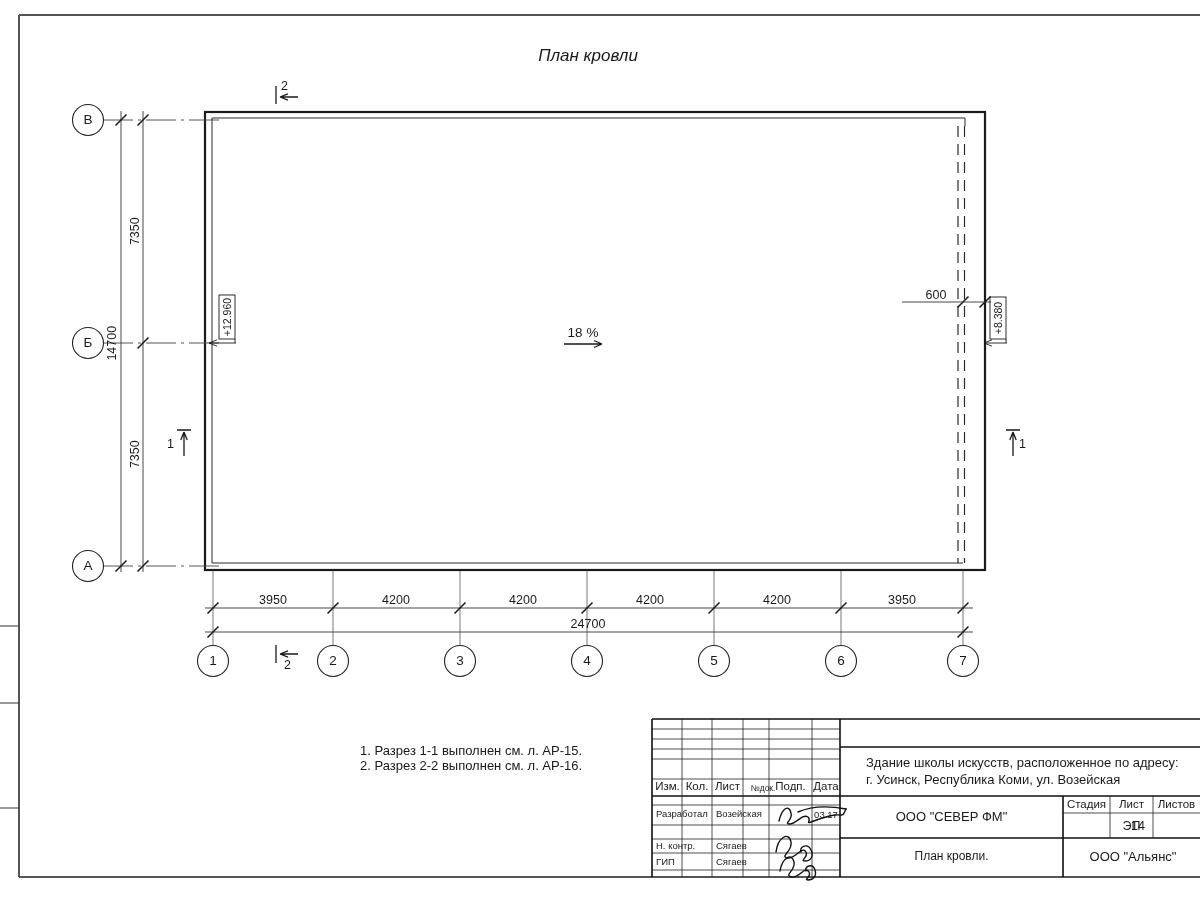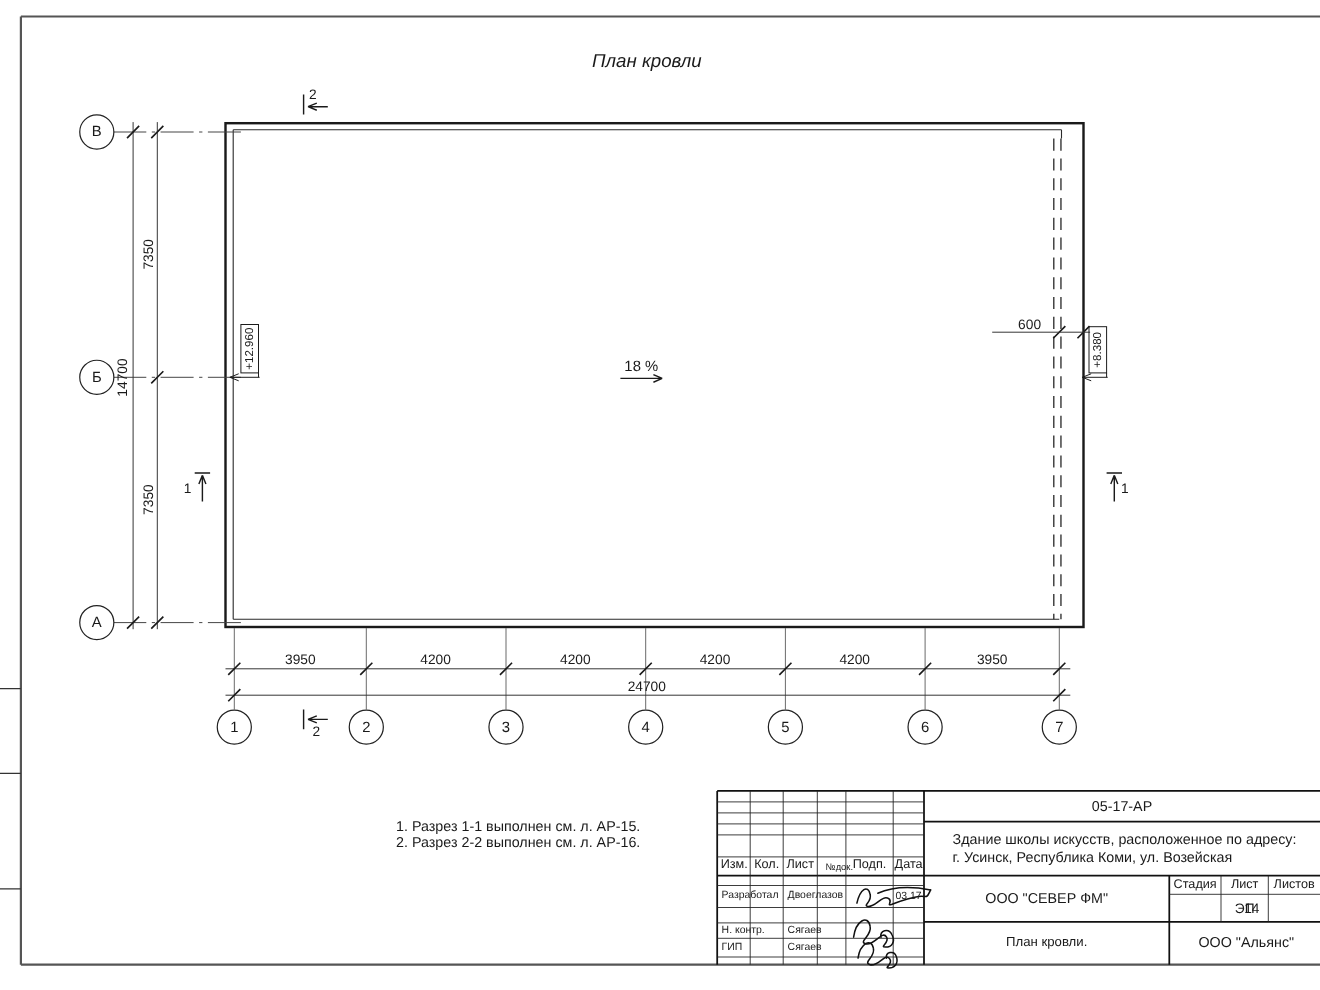--- a/index.html
+++ b/index.html
@@ -167,28 +167,27 @@
   </div>
 
   <span class="t c" style="left:653px;top:780px;width:29px;font-size:11.5px">Изм.</span>
   <span class="t c" style="left:682px;top:780px;width:30px;font-size:11.5px">Кол.</span>
   <span class="t c" style="left:712px;top:780px;width:31px;font-size:11.5px">Лист</span>
   <span class="t c" style="left:743px;top:784px;width:40px;font-size:8.5px">№док.</span>
   <span class="t c" style="left:769px;top:780px;width:43px;font-size:11.5px">Подп.</span>
   <span class="t c" style="left:812px;top:780px;width:28px;font-size:11.5px">Дата</span>
 
   <span class="t" style="left:656px;top:809px;font-size:9.5px">Разработал</span>
-  <span class="t" style="left:716px;top:809px;font-size:9.5px">Двоеглазов</span>
+  <span class="t" style="left:716px;top:809px;font-size:9.5px">Возейская</span>
   <span class="t c" style="left:812px;top:810px;width:28px;font-size:9.5px">03.17</span>
   <span class="t" style="left:656px;top:841px;font-size:9.5px">Н. контр.</span>
   <span class="t" style="left:716px;top:841px;font-size:9.5px">Сягаев</span>
   <span class="t" style="left:656px;top:857px;font-size:9.5px">ГИП</span>
   <span class="t" style="left:716px;top:857px;font-size:9.5px">Сягаев</span>
 
-  <span class="t c" style="left:840px;top:726px;width:360px;font-size:13px">05-17-АР</span>
   <span class="t" style="left:866px;top:756px;font-size:13px">Здание школы искусств, расположенное по адресу:</span>
   <span class="t" style="left:866px;top:773px;font-size:13px">г. Усинск, Республика Коми, ул. Возейская</span>
   <span class="t c" style="left:840px;top:810px;width:223px;font-size:13px">ООО "СЕВЕР ФМ"</span>
 
   <span class="t c" style="left:1063px;top:798px;width:47px;font-size:11.5px">Стадия</span>
   <span class="t c" style="left:1110px;top:798px;width:43px;font-size:11.5px">Лист</span>
   <span class="t c" style="left:1153px;top:798px;width:47px;font-size:11.5px">Листов</span>
   <span class="t c" style="left:1108px;top:819px;width:47px;font-size:12.5px">ЭП</span>
   <span class="t c" style="left:1110px;top:819px;width:56px;font-size:12.5px">14</span>
 

